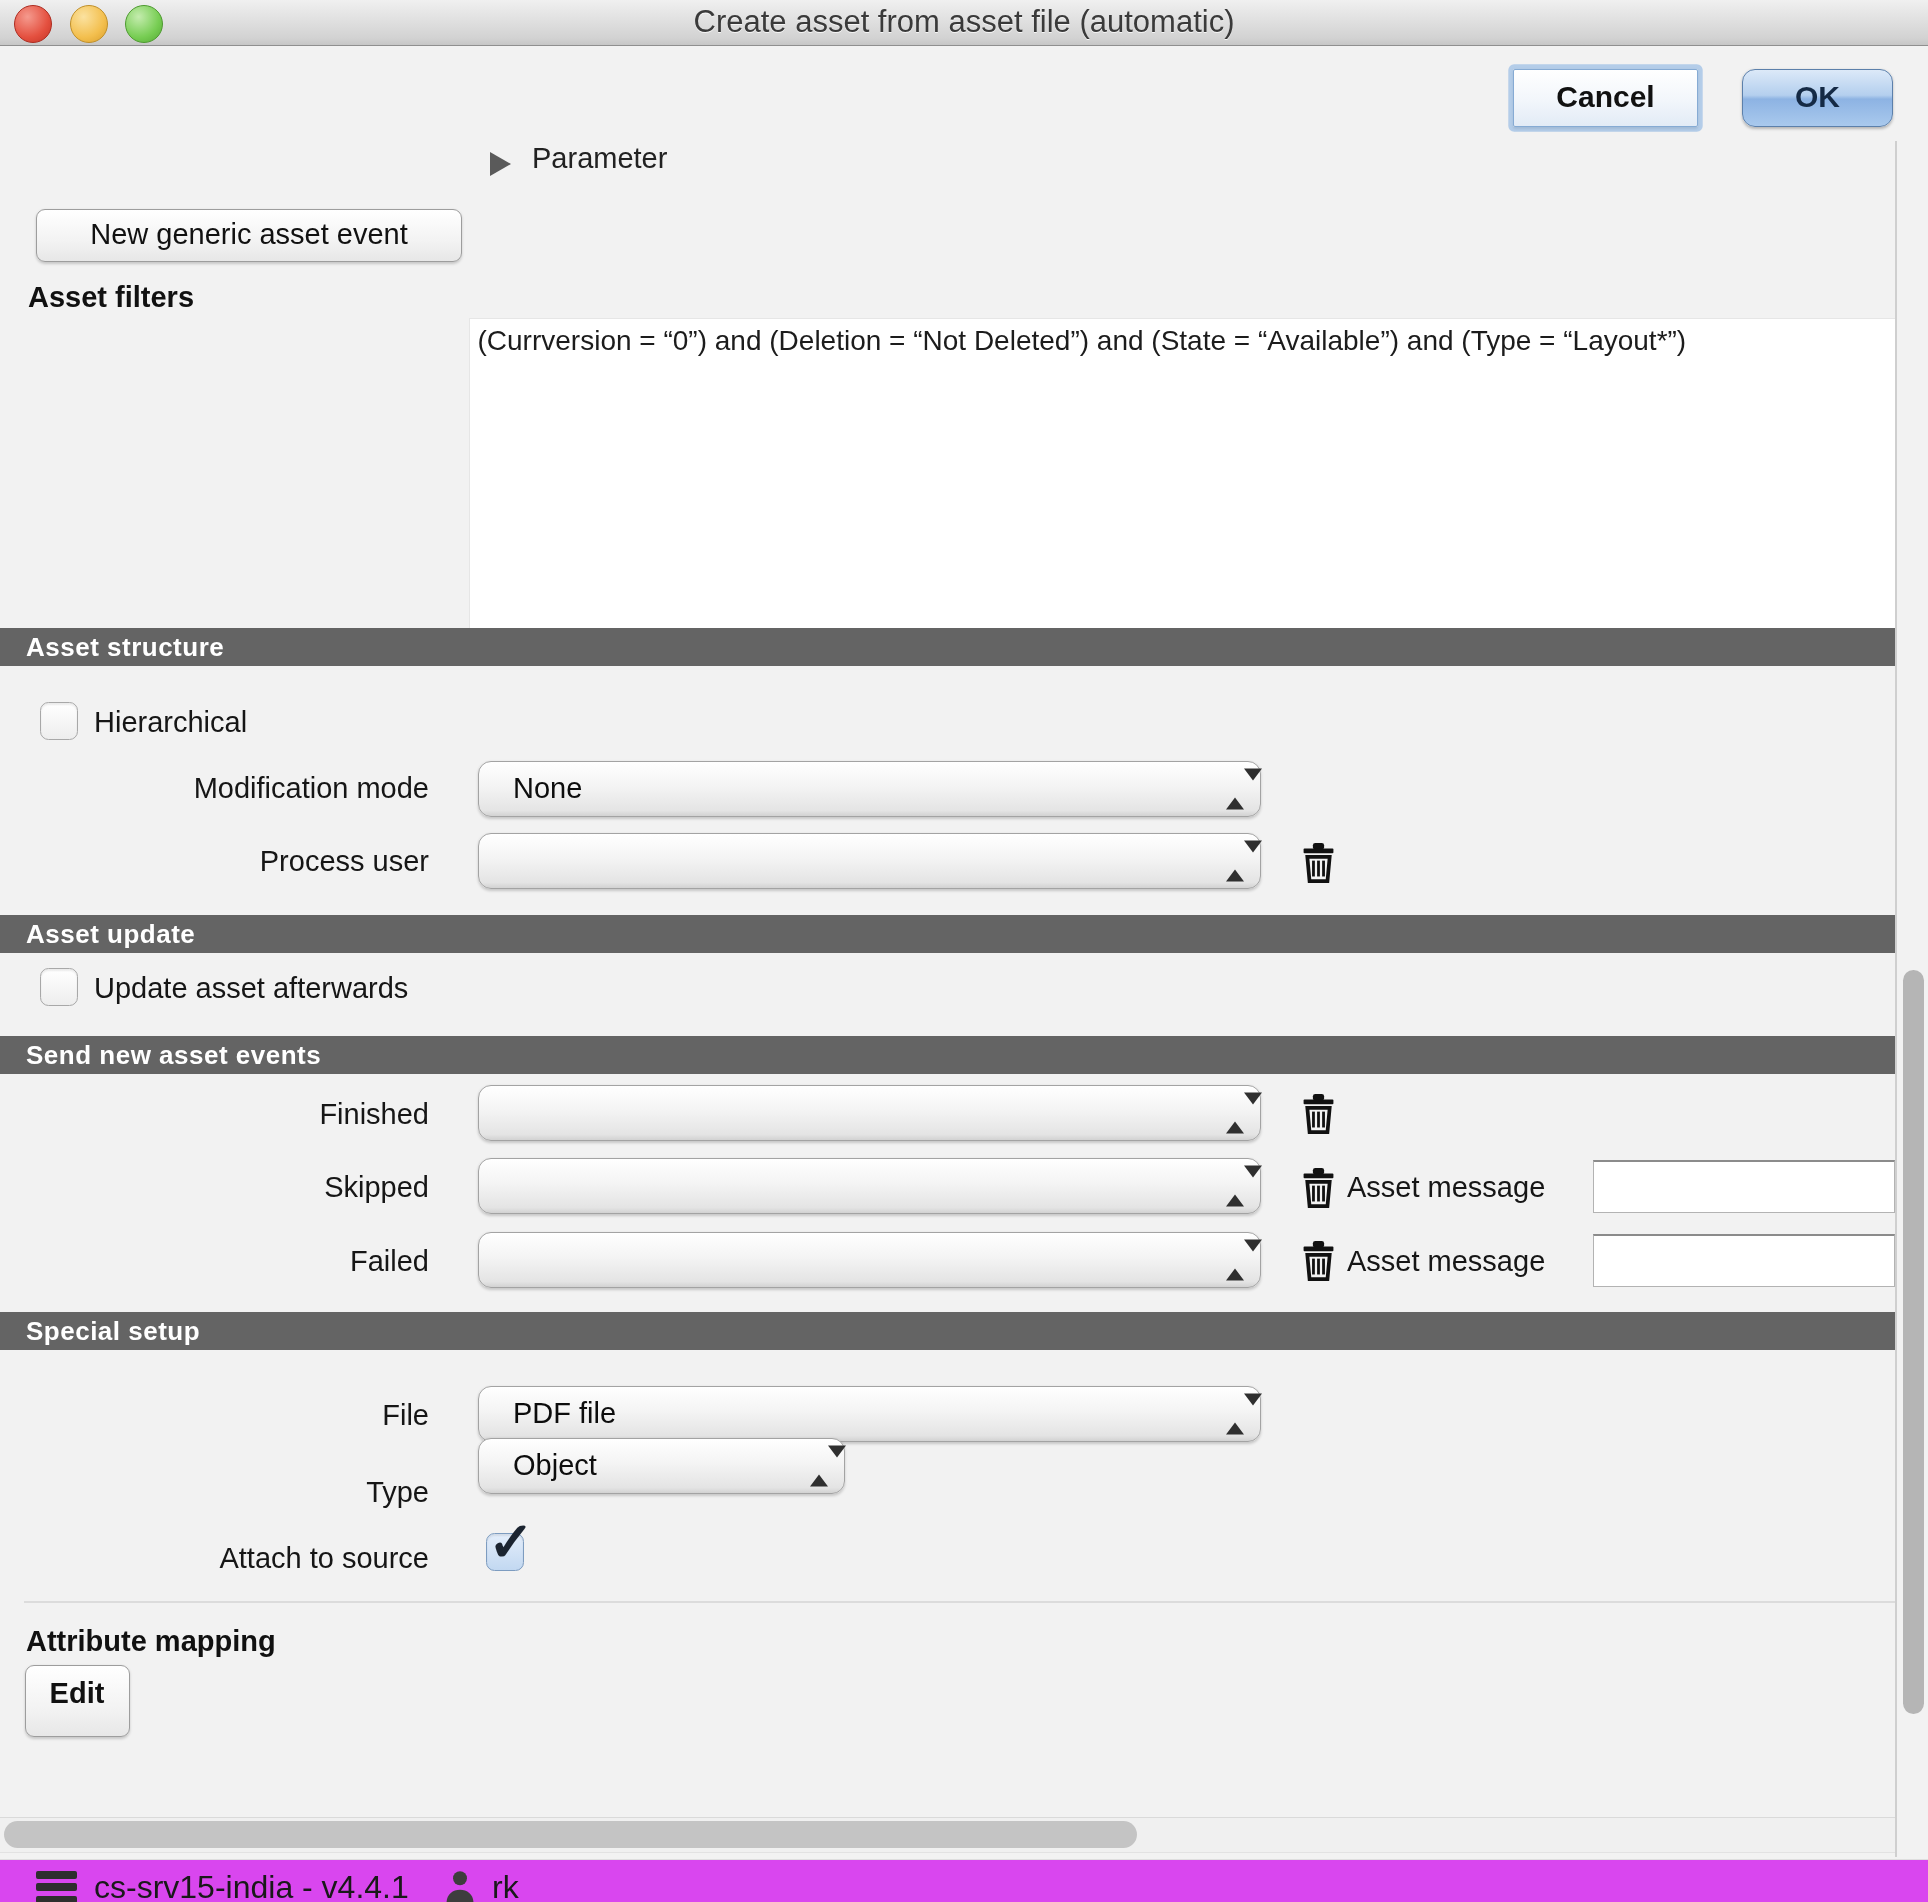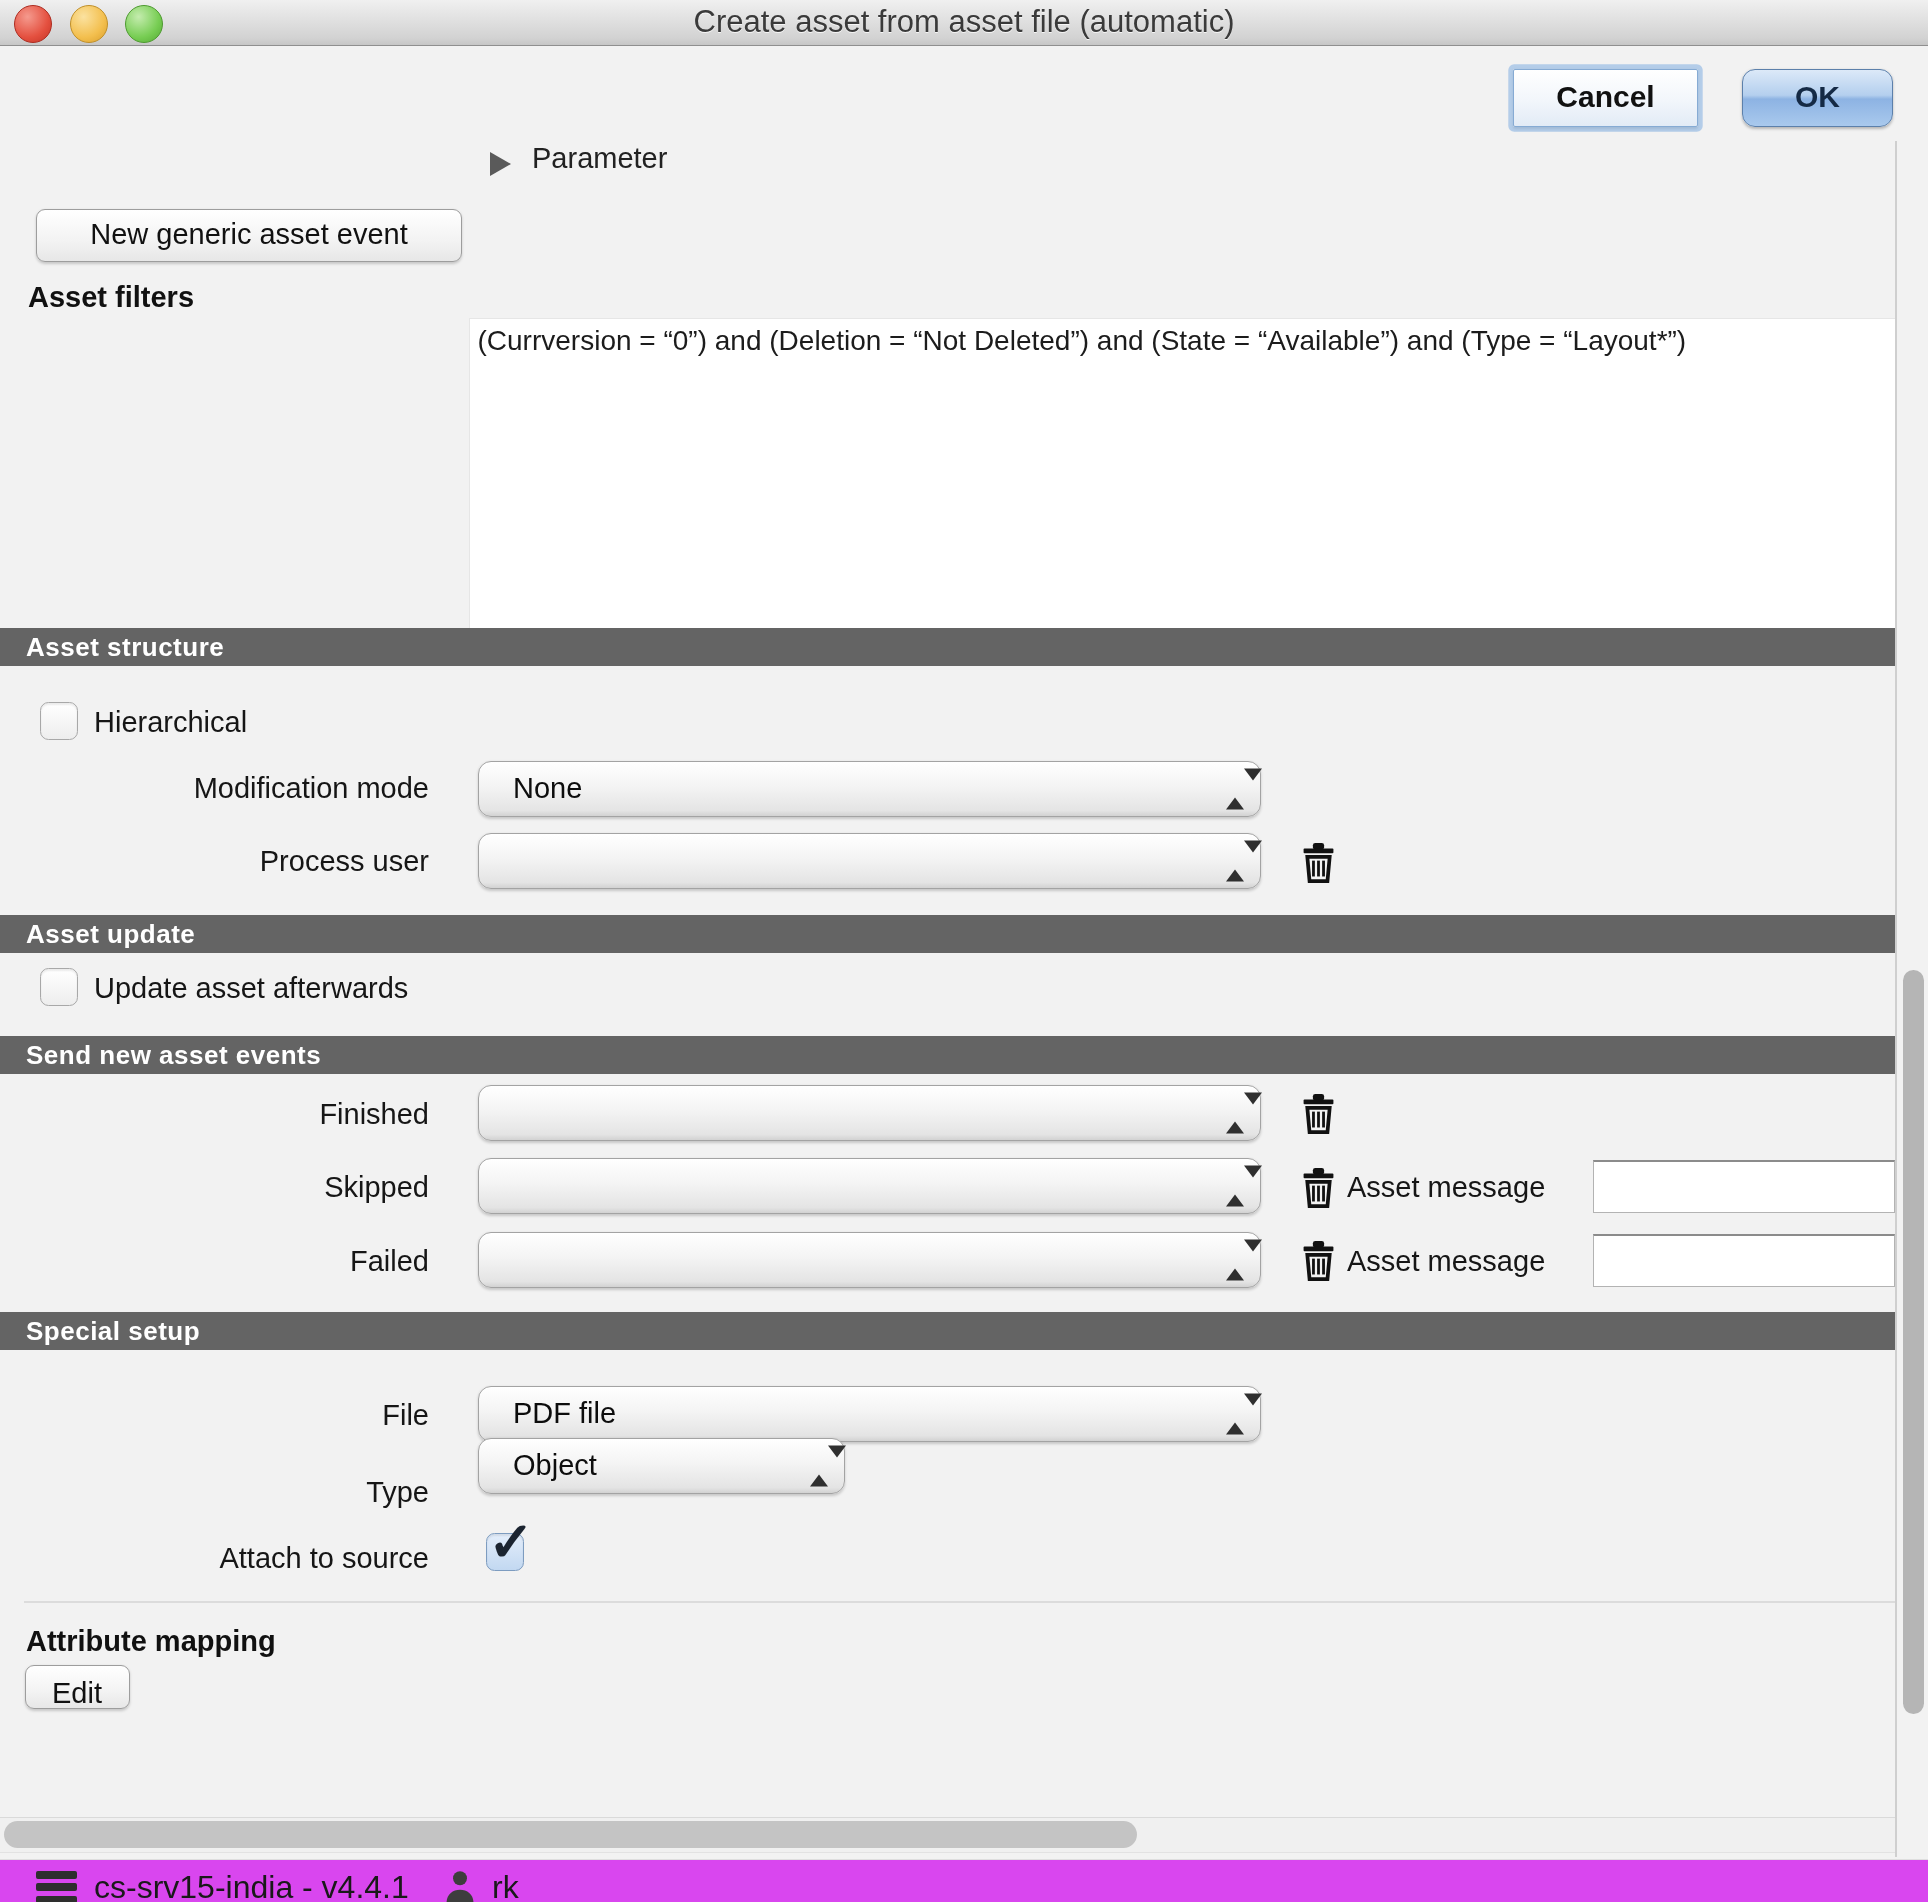--- a/index.html
+++ b/index.html
@@ -38,21 +38,21 @@
     border:1.9px solid #5c80ab; border-radius:13px; font-weight:700; color:#152a45;
     background:linear-gradient(180deg,#dcE9f8 0%, #b4cfee 45%, #8db3e3 52%, #a9c9ed 100%);
     box-shadow:0 1.9px 2.8px rgba(0,0,0,.25);
   }
   .btn-plain{
     border:1.9px solid #9d9d9d; border-radius:9px;
     background:linear-gradient(#ffffff,#f3f3f3 60%,#e7e7e7);
     box-shadow:0 1.9px 2.8px rgba(0,0,0,.18);
   }
   .btn-new-event{left:36px; top:209px; width:426px; height:53px; line-height:49px; font-size:29px;}
-  .btn-edit{left:24.5px; top:1665px; width:105px; height:44px; line-height:55px; font-size:29px;}
+  .btn-edit{left:24.5px; top:1665px; width:105px; height:72px; line-height:55px; font-size:29px;font-weight:bold;}
 
   
   .param-wrap{position:absolute; left:490px; top:139px; height:40px; overflow:hidden; display:flex; align-items:center;}
   .disclosure{width:0; height:0; margin-top:9.4px; border-left:21px solid #5a5a5a; border-top:12.2px solid transparent; border-bottom:12.2px solid transparent;}
   .param-label{margin-left:21px; margin-top:-1.9px; font-size:29px; color:#222;}
 
   
   .bold-label{position:absolute; font-size:29px; font-weight:700; color:#111;}
   .row-label{position:absolute; left:52px; width:377px; text-align:right; font-size:29px; color:#161616;}
 

